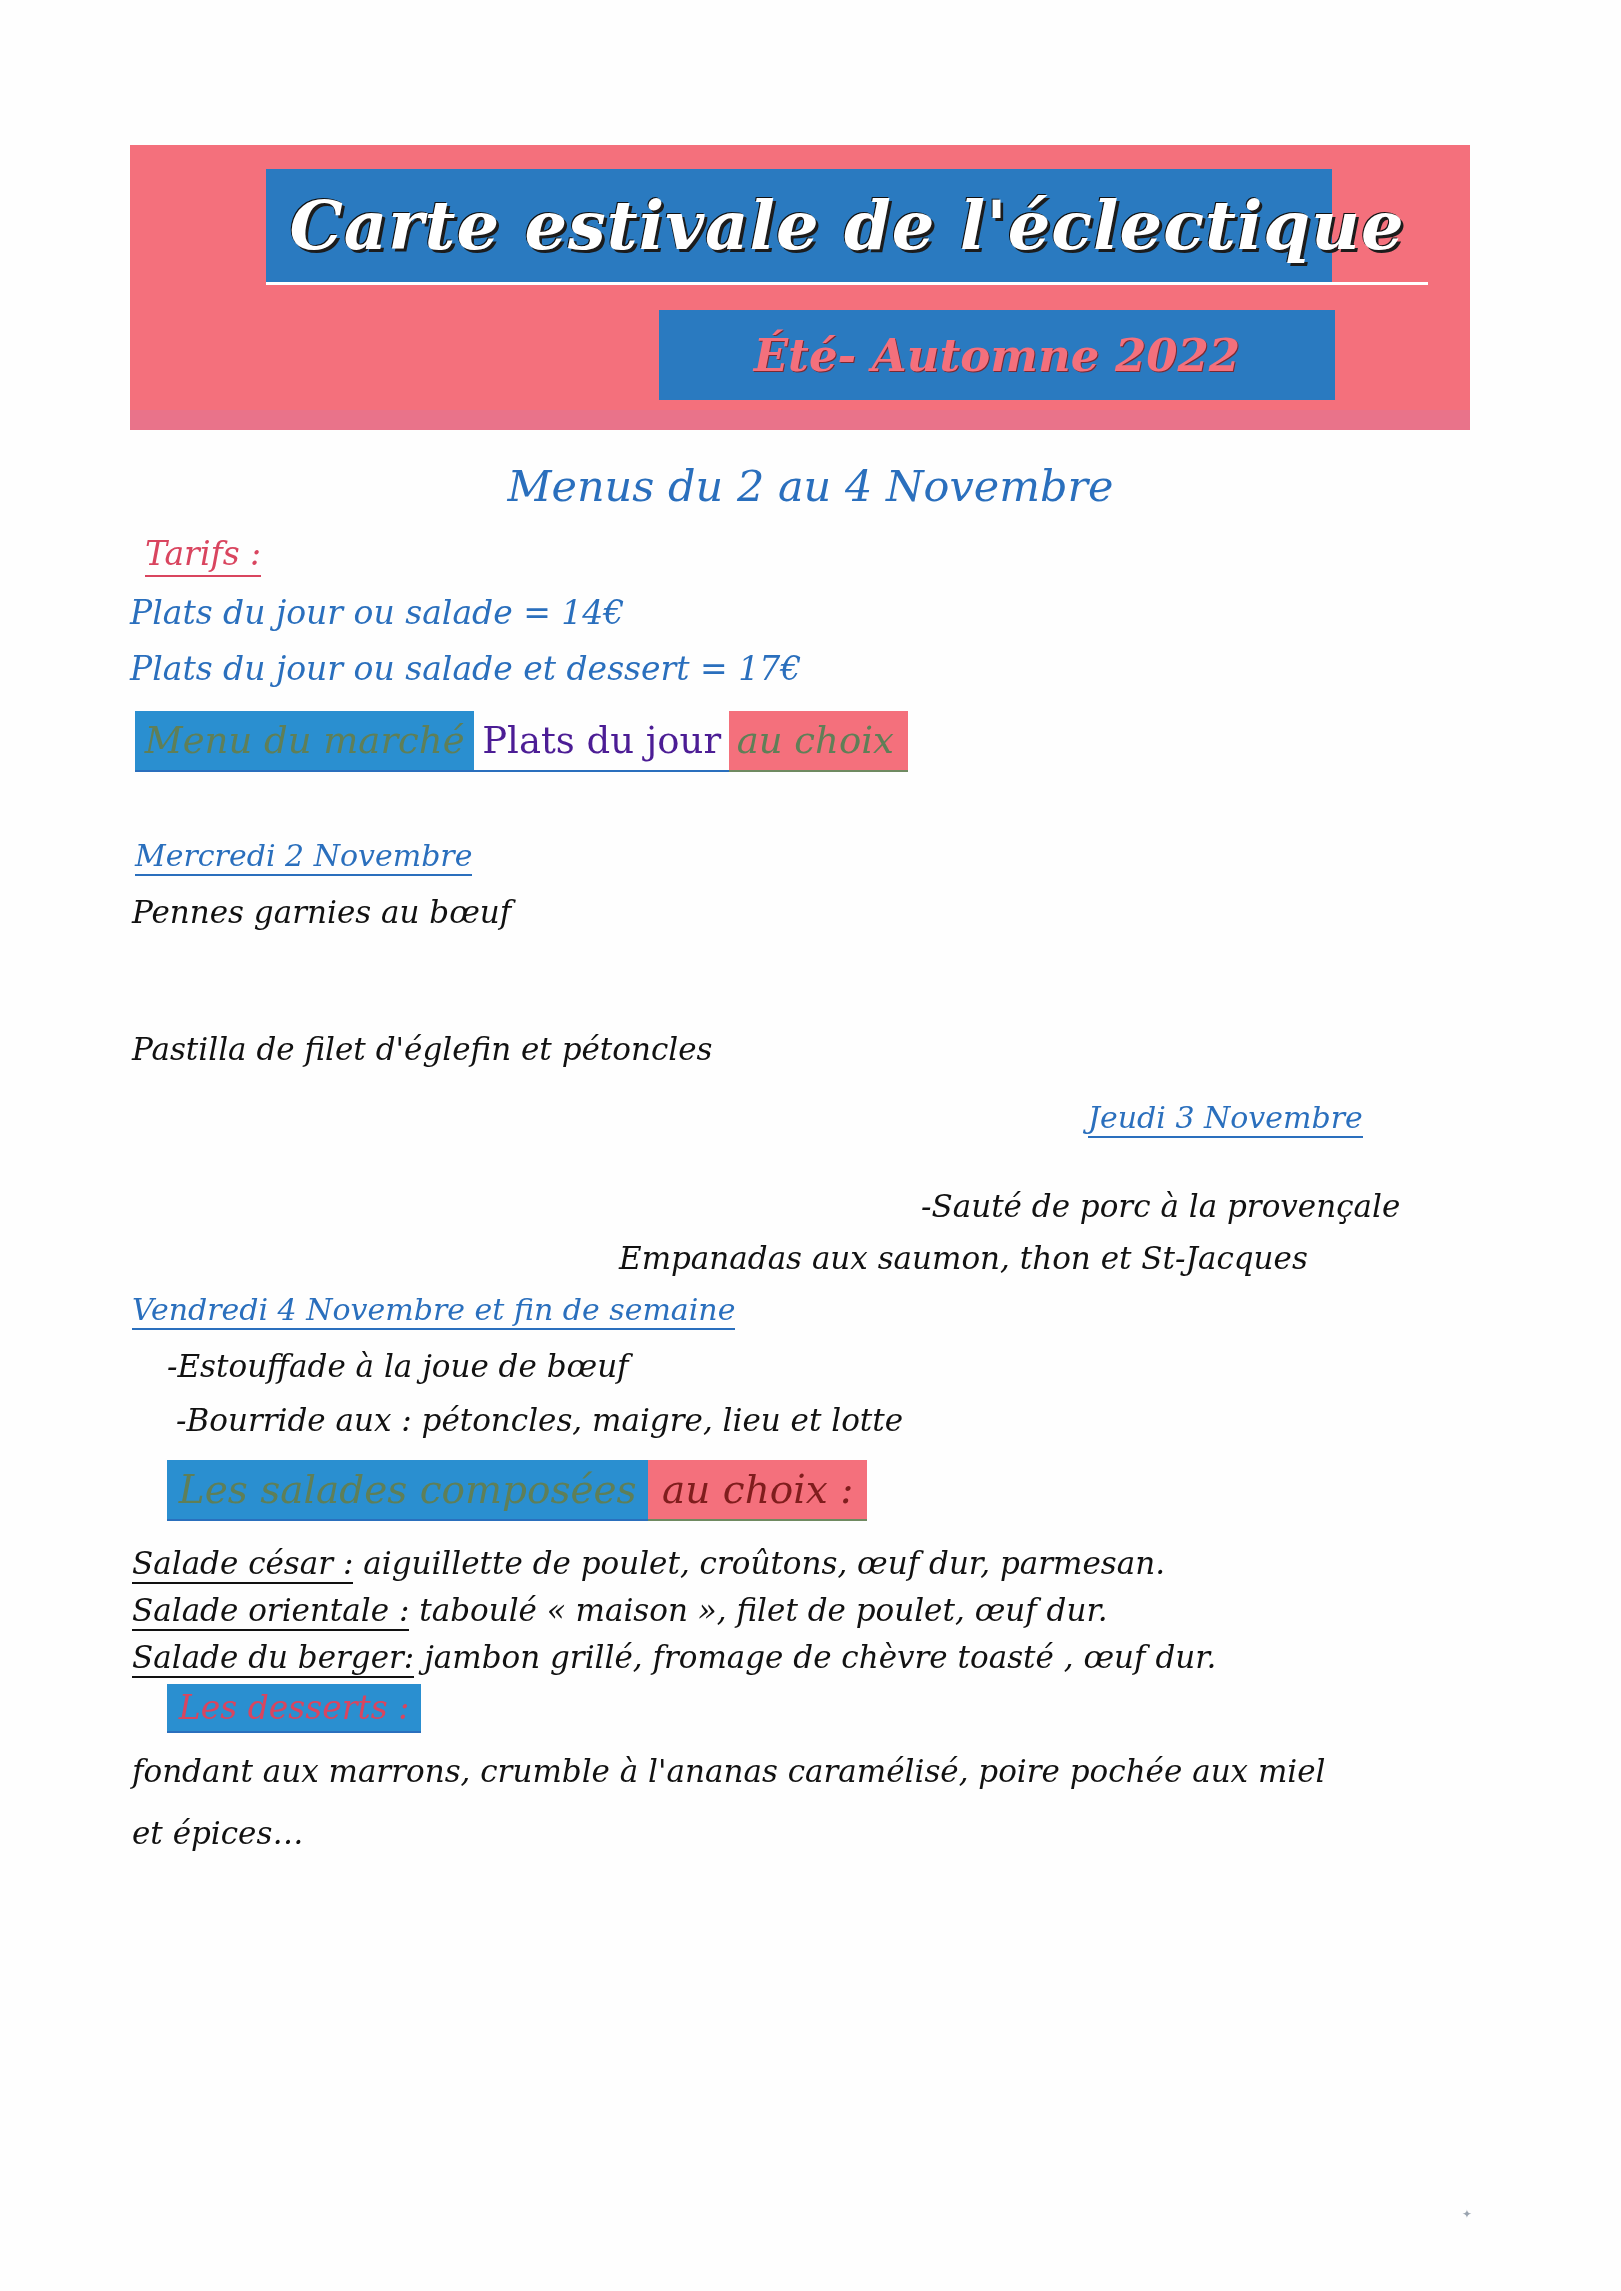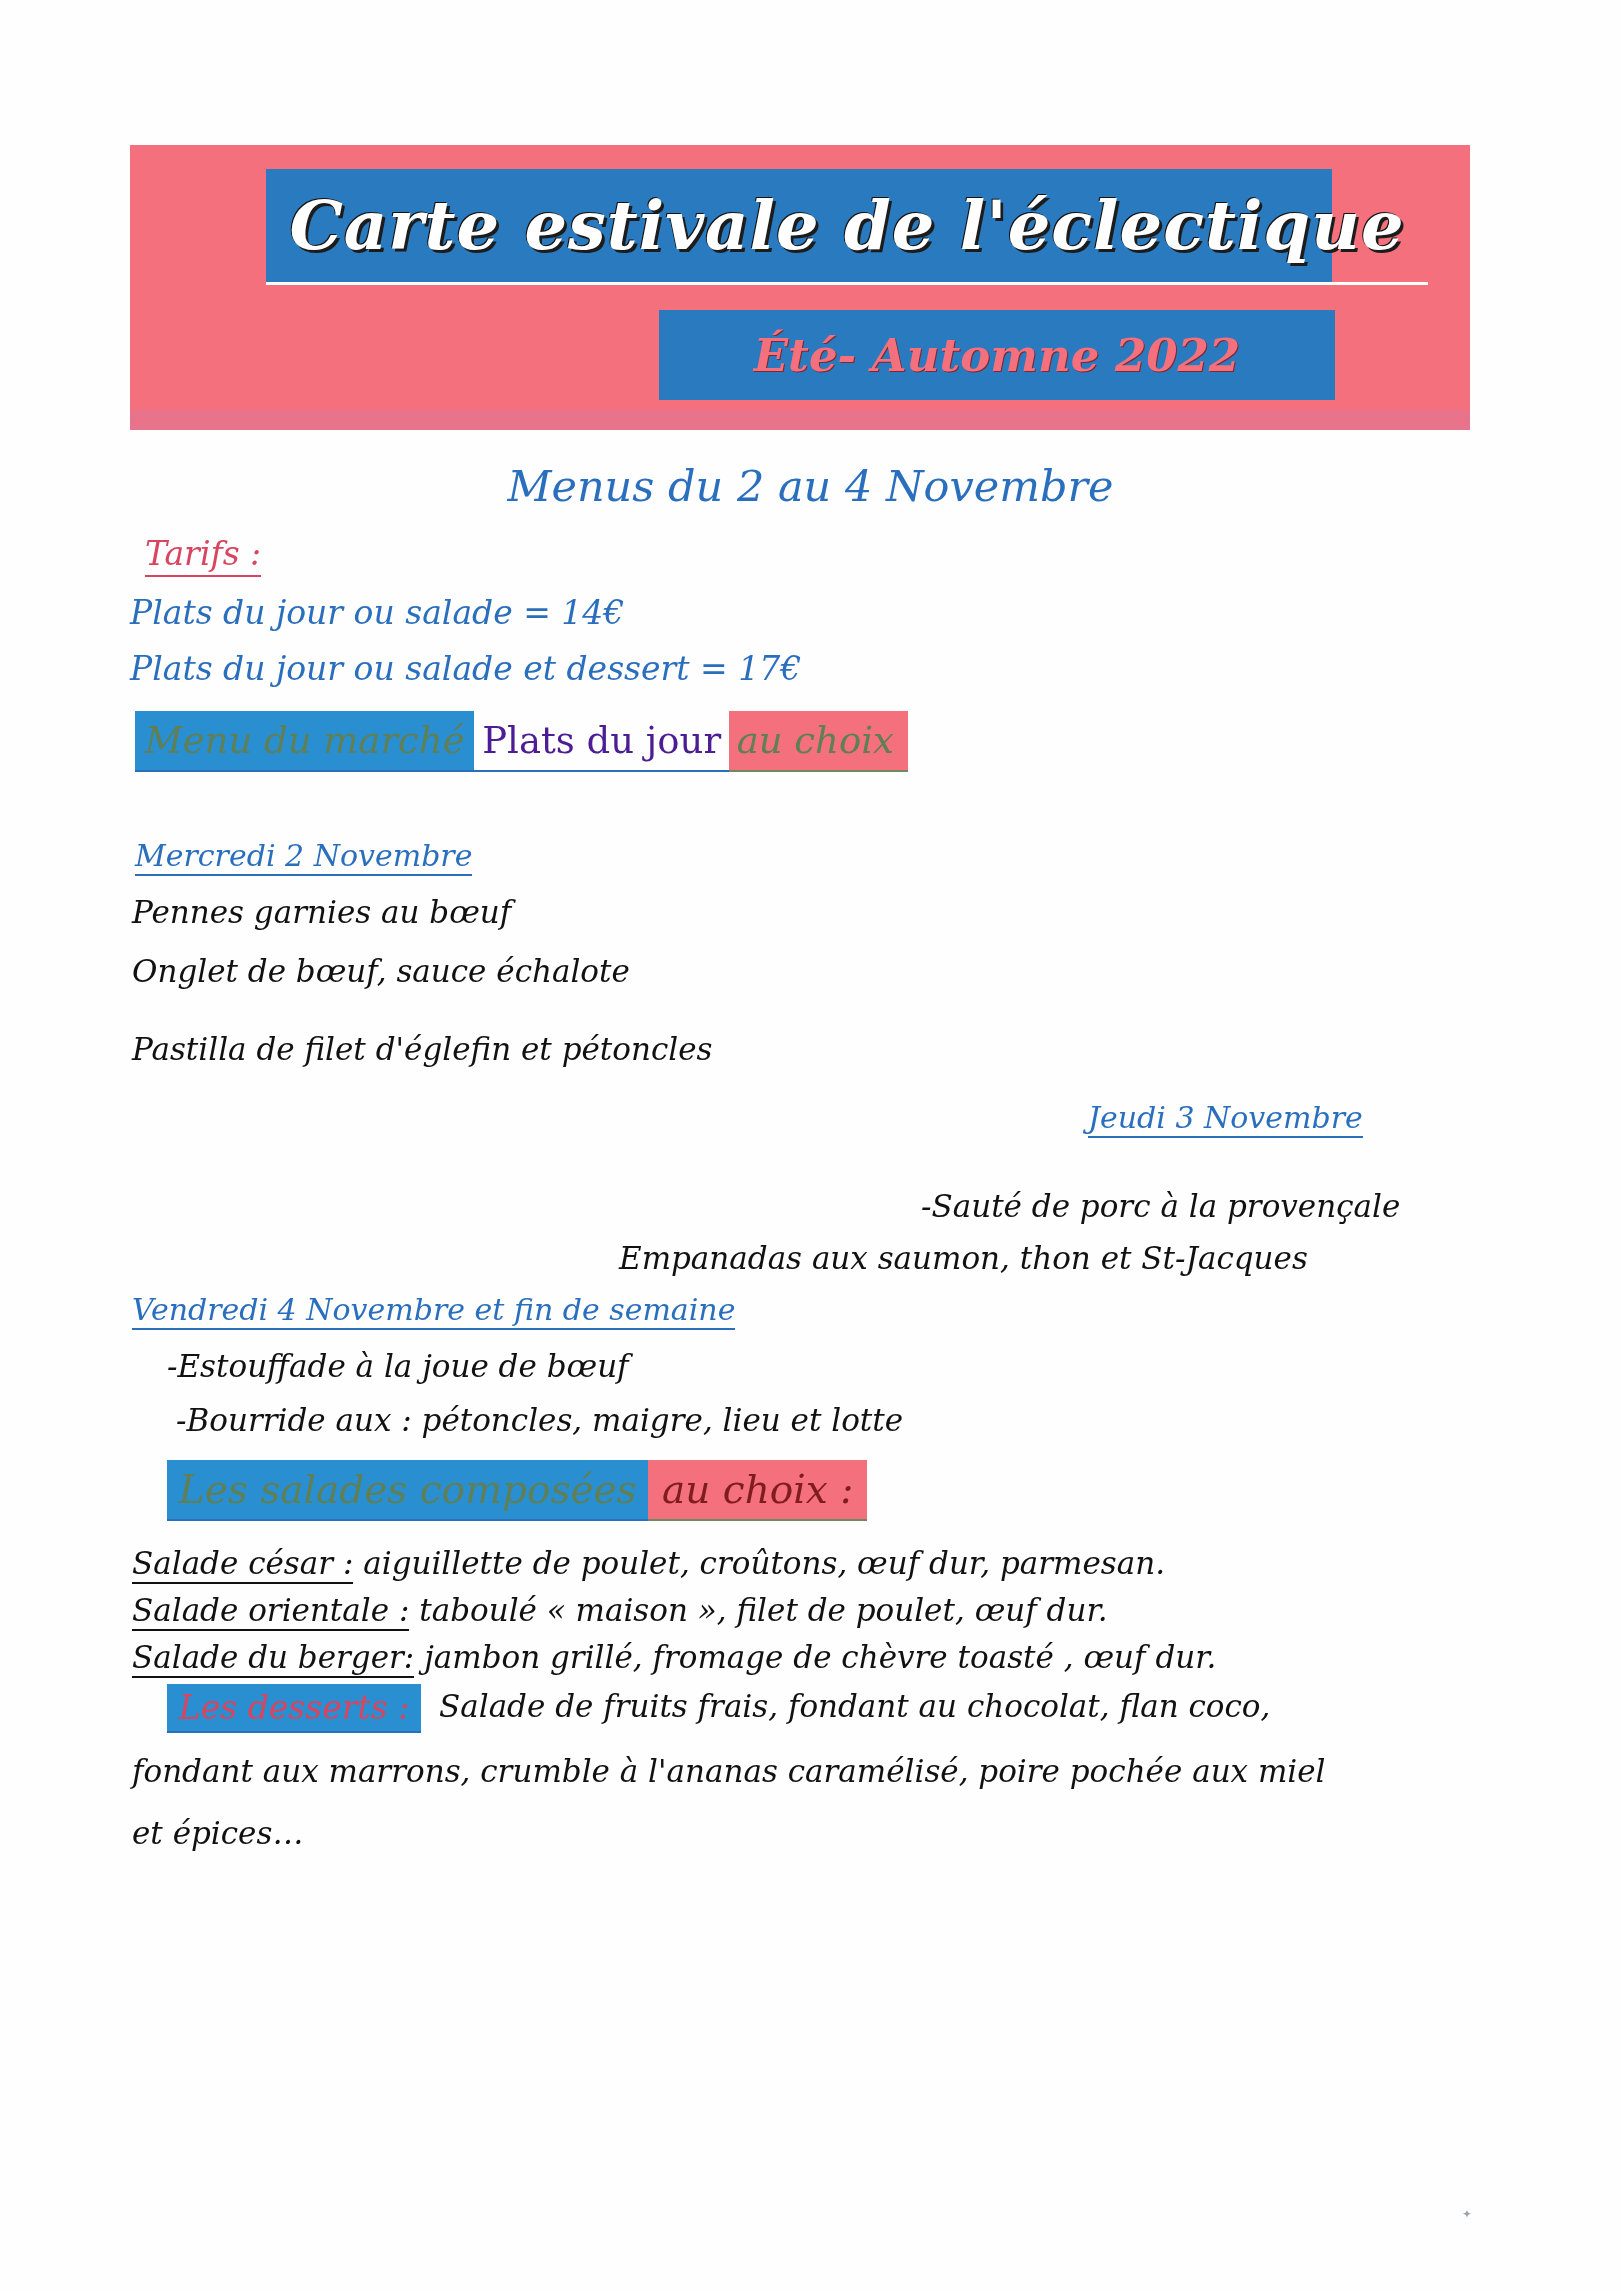--- a/index.html
+++ b/index.html
@@ -304,21 +304,20 @@
   <div class="tarif-line-2">Plats du jour ou salade et dessert = 17€</div>
 
   <div class="band-market">
     <div class="seg-blue">Menu du marché</div>
     <div class="seg-plain">Plats du jour</div>
     <div class="seg-pink">au choix</div>
   </div>
 
   <div class="day-head" style="left:135px; top:838px;">Mercredi  2 Novembre</div>
   <div class="dish" style="left:132px; top:894px;">Pennes garnies au bœuf</div>
-  <div class="dish" style="left:132px; top:953px;">Onglet de bœuf, sauce échalote</div>
   <div class="dish" style="left:132px; top:1031px;">Pastilla de filet d'églefin et pétoncles</div>
 
   <div class="day-head" style="left:1088px; top:1100px;">Jeudi  3 Novembre</div>
   <div class="dish" style="left:921px; top:1188px;">-Sauté de porc à la provençale</div>
   <div class="dish" style="left:619px; top:1240px;">Empanadas aux saumon, thon et St-Jacques</div>
 
   <div class="day-head" style="left:132px; top:1292px;">Vendredi 4 Novembre et fin de semaine</div>
   <div class="dish" style="left:167px; top:1348px;">-Estouffade à la  joue de bœuf</div>
   <div class="dish" style="left:176px; top:1402px;">-Bourride aux : pétoncles, maigre,  lieu et lotte</div>
 
@@ -334,19 +333,18 @@
   <div class="salad-row" style="top:1639px;">
     <span class="name">Salade du berger:</span>
     <span>jambon grillé, fromage de chèvre toasté , œuf dur.</span>
   </div>
   <div class="salad-row" style="top:1592px;">
     <span class="name">Salade orientale :</span>
     <span>taboulé « maison », filet de poulet,  œuf dur.</span>
   </div>
 
   <div class="desserts-tag">Les desserts  :</div>
-  <div class="desserts-text-1">Salade de fruits frais, fondant au chocolat, flan coco,</div>
   <div class="desserts-text-2">fondant aux marrons, crumble à l'ananas caramélisé, poire pochée aux miel</div>
   <div class="desserts-text-3">et épices…</div>
 
   <div class="speck">✦</div>
 </div>
 
 
 </body></html>

